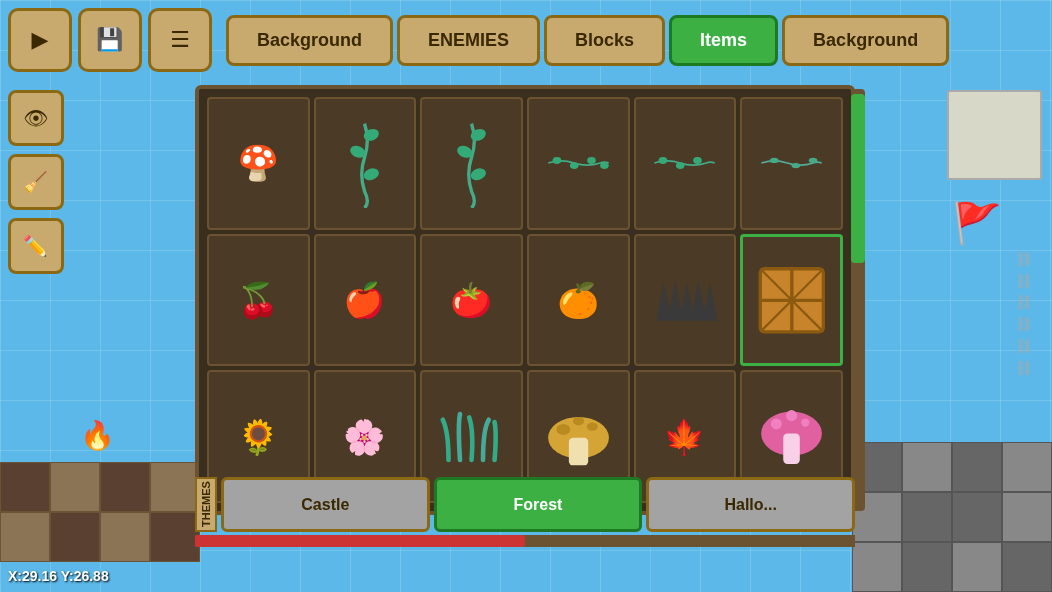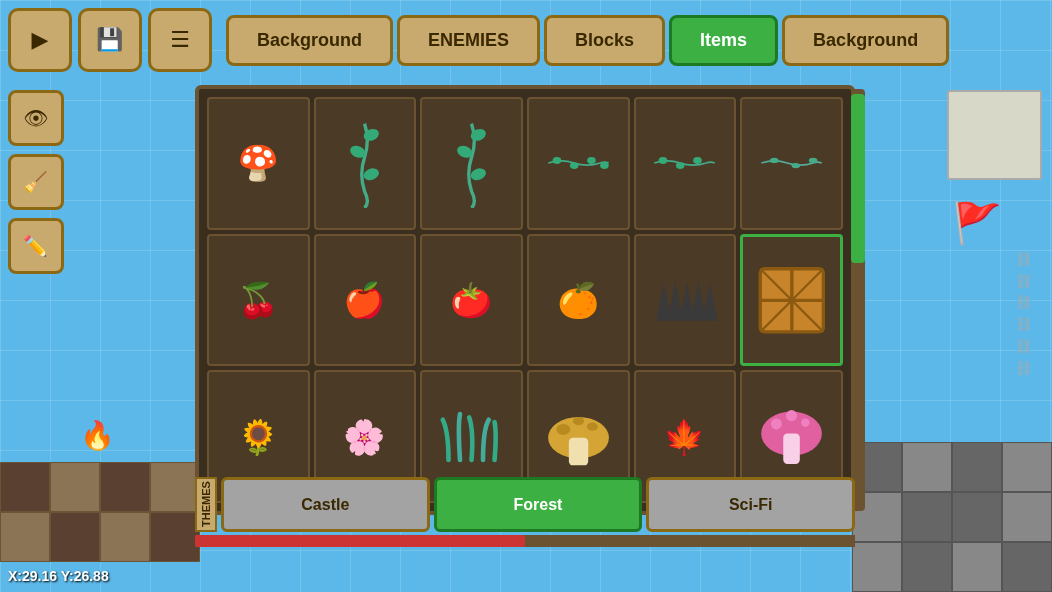--- a/index.html
+++ b/index.html
@@ -551,16 +551,16 @@
 </div>
 
 <div class="scroll-bar-h">
   <div class="scroll-thumb-h"></div>
 </div>
 
 <div class="theme-bar">
   <div class="themes-label">THEMES</div>
   <div class="theme-tab">Castle</div>
   <div class="theme-tab active">Forest</div>
-  <div class="theme-tab">Sci-Fi</div>
+  <div class="theme-tab">Hallo...</div>
 </div>
 
 <div class="coords">X:29.16 Y:26.88</div>
 
 </body></html>

